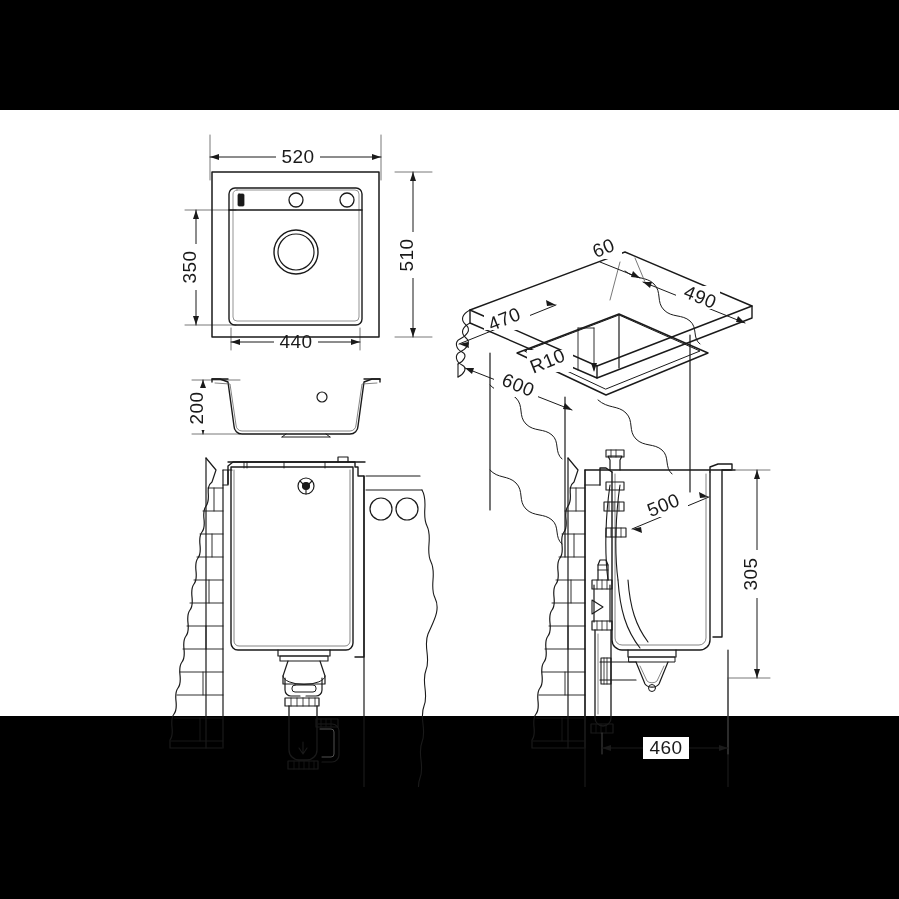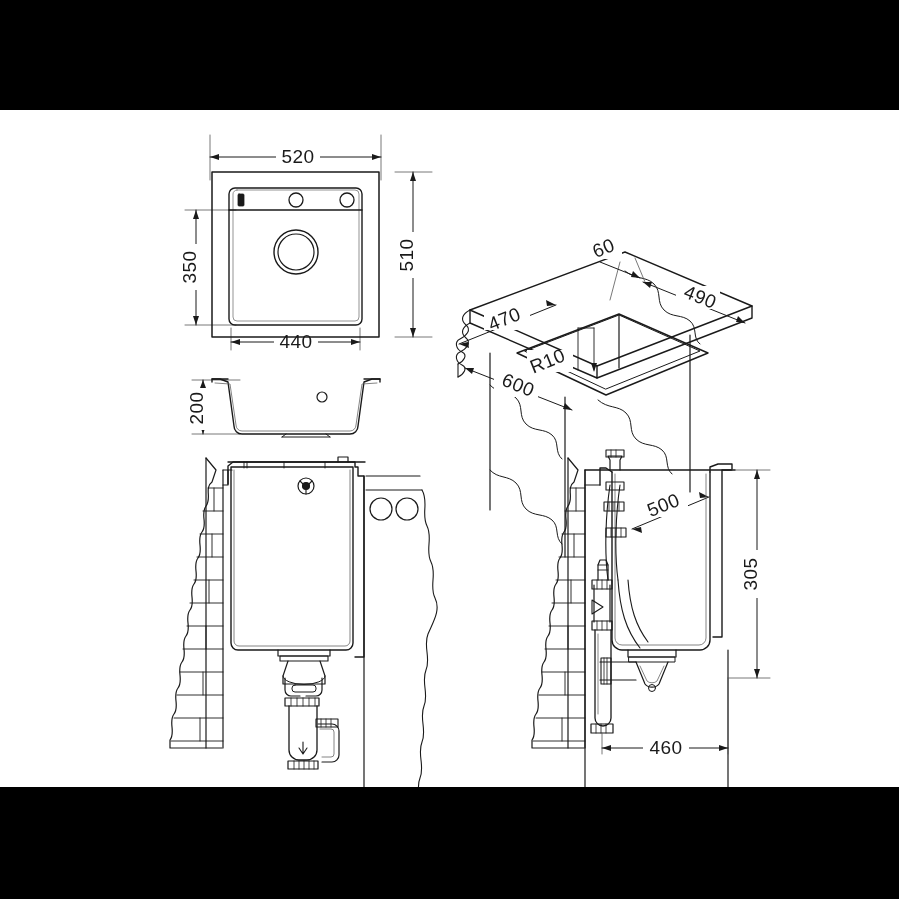--- a/index.html
+++ b/index.html
@@ -8,21 +8,21 @@
   }
   #stage {
     position: relative;
     width: 899px; height: 899px;
     background: #000;
     overflow: hidden;
   }
   #sheet {
     position: absolute;
     left: 0; top: 110px;
-    width: 899px; height: 677px;
+    width: 899px; height: 606px;
     background: #ffffff;
   }
   #sheet svg { display: block; }
   .dimtext {
     font-family: "Liberation Sans", sans-serif;
     font-size: 19px;
     fill: #1a1a1a;
     letter-spacing: 0.5px;
   }
   .bar { position:absolute; left:0; width:899px; background:#000; }

